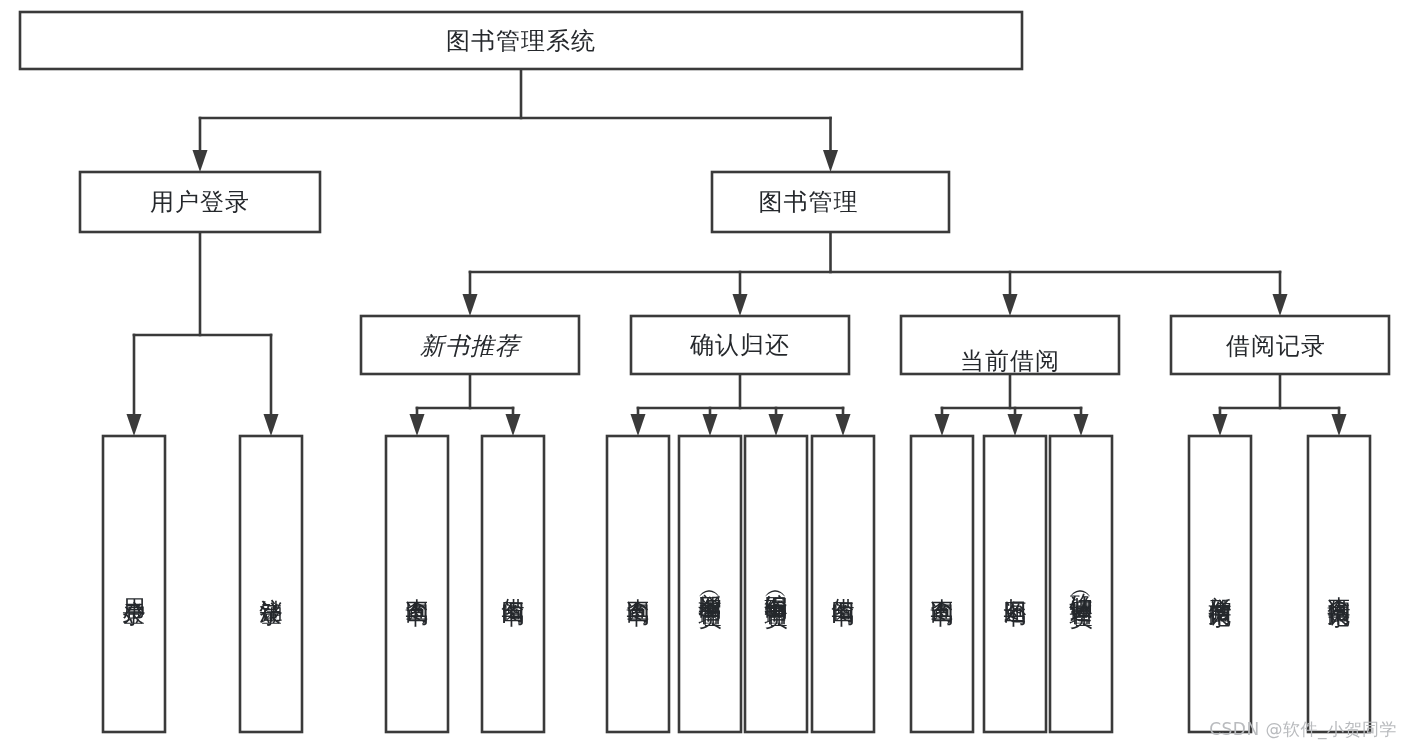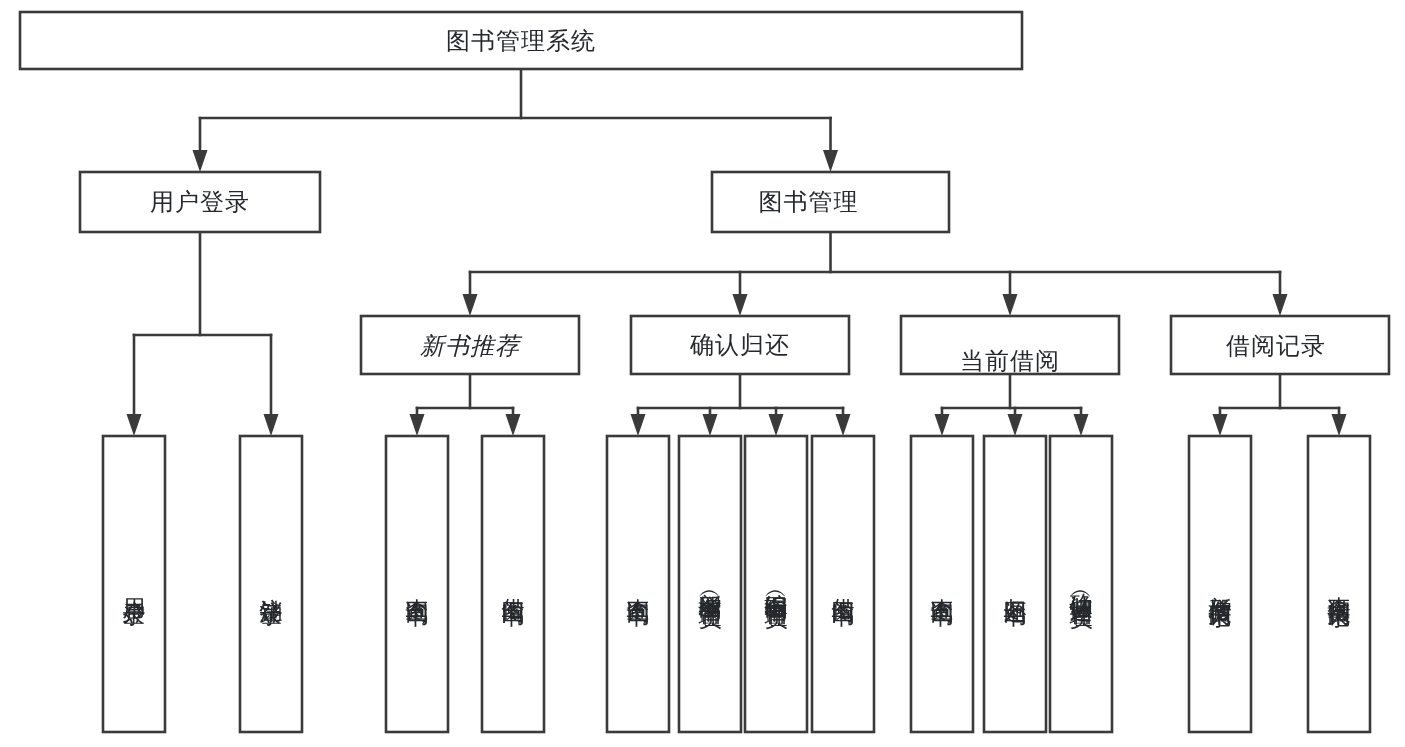--- a/index.html
+++ b/index.html
@@ -221,13 +221,14 @@
       <div class="vtext-wrap" style="left: 1050px; top: 436px; width: 62px; height: 296px;">
         <div class="vtext">确认归还（管理员）</div>
       </div>
       <div class="vtext-wrap" style="left: 1189px; top: 436px; width: 62px; height: 296px;">
         <div class="vtext">新增借阅记录</div>
       </div>
       <div class="vtext-wrap" style="left: 1308px; top: 436px; width: 62px; height: 296px;">
         <div class="vtext">查询借阅记录</div>
       </div>
     </div>
+  <div id="watermark">CSDN @软件_小贺同学</div>
 </div>
 
 </body></html>

